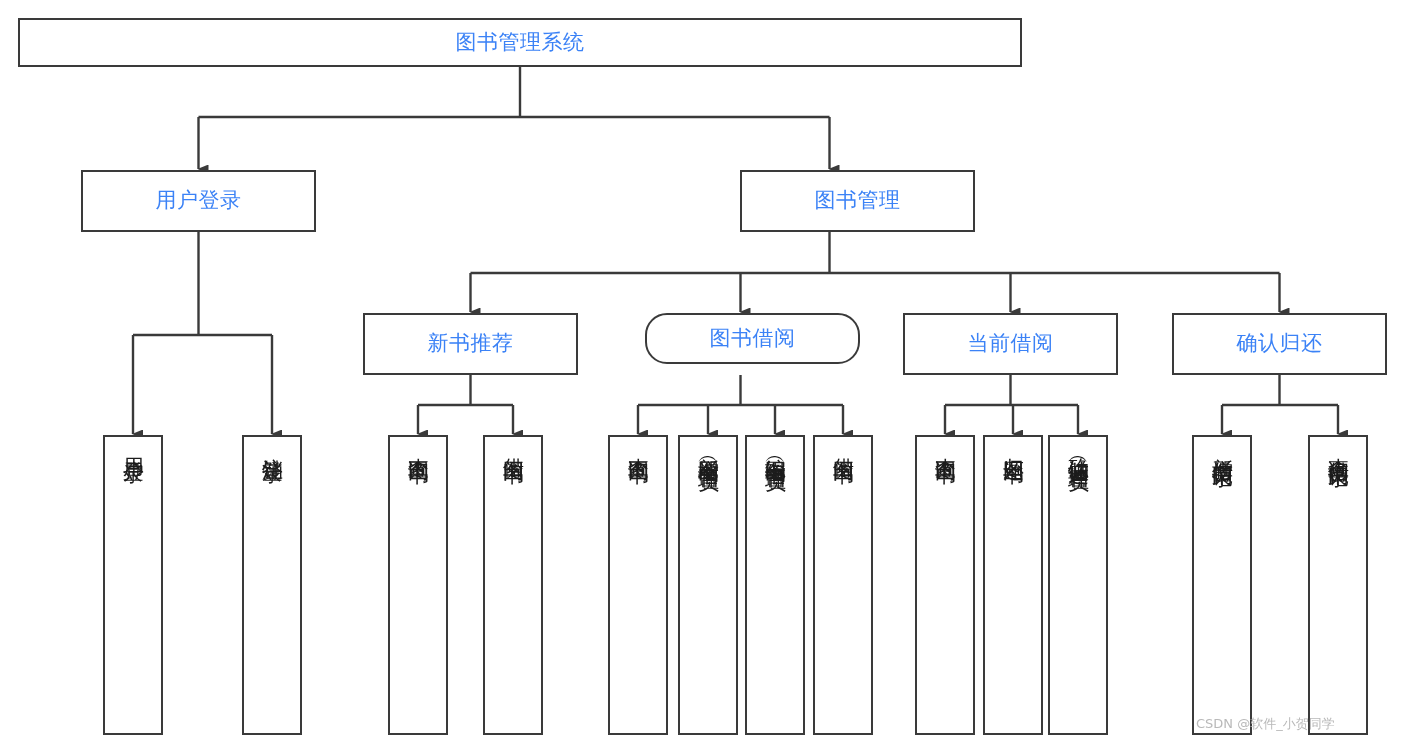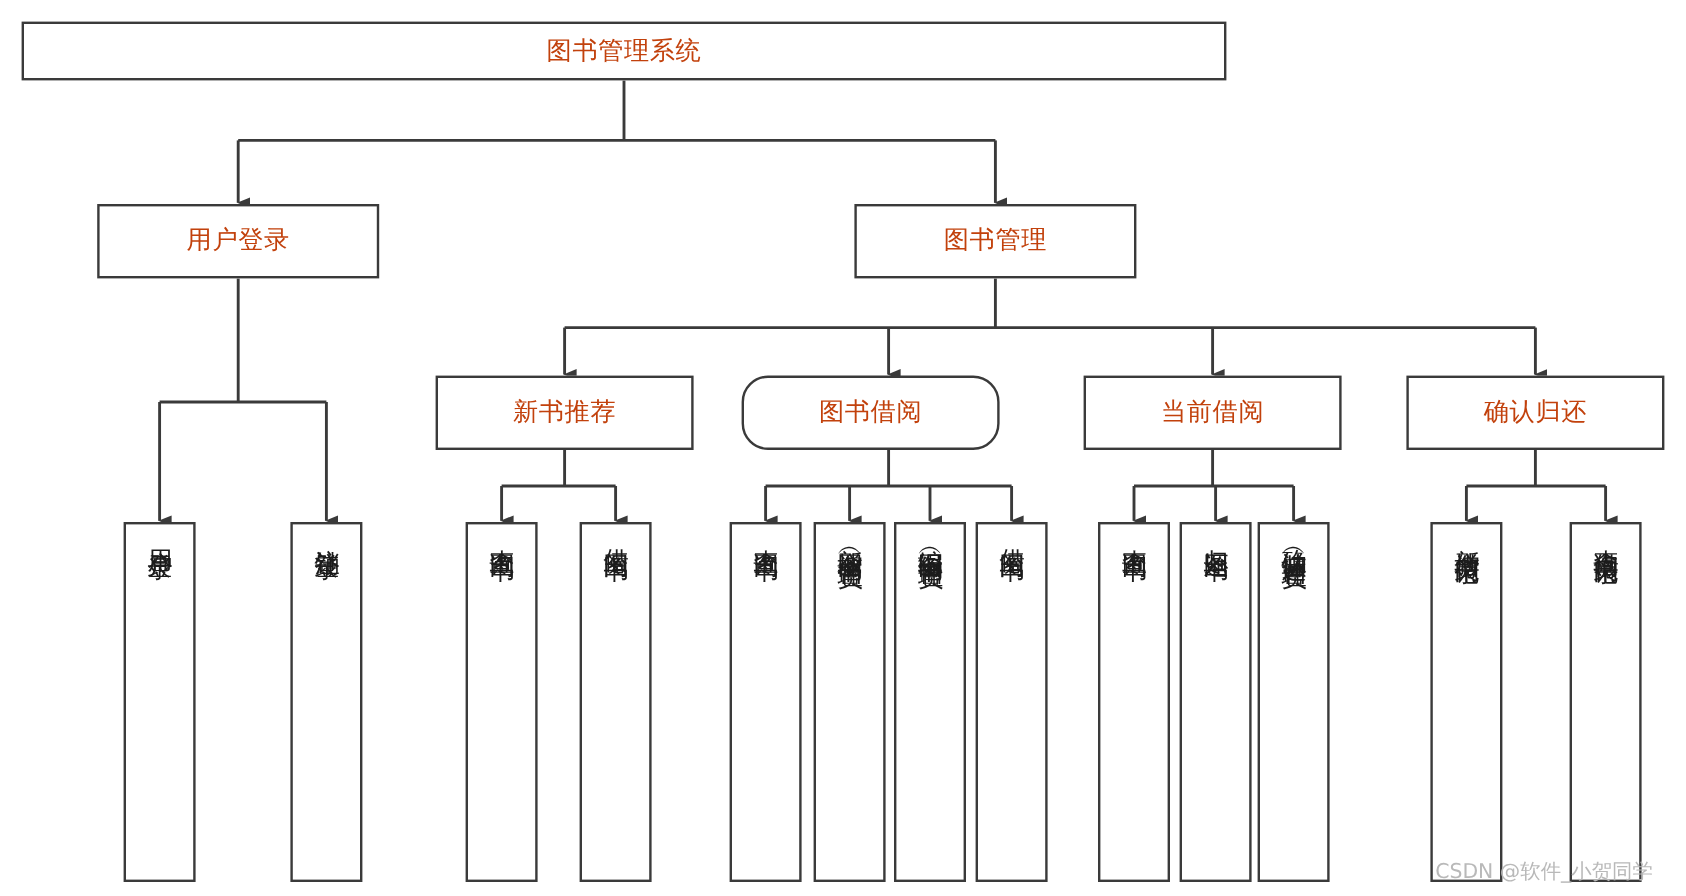--- a/index.html
+++ b/index.html
@@ -32,21 +32,21 @@
     background: #ffffff;
     border: 2px solid #3a3a3a;
     display: flex;
     align-items: center;
     justify-content: center;
     overflow: hidden;
   }
   .node-label-h {
     font-family: "DejaVu Sans", "Liberation Sans", sans-serif;
     font-size: 21px;
-    color: #c2410c;
+    color: #3b82f6;
     line-height: 1.1;
     letter-spacing: 0.5px;
     white-space: nowrap;
   }
   .node-label-v {
     font-family: "DejaVu Sans", "Liberation Sans", sans-serif;
     font-size: 21px;
     color: #1c1c1c;
     writing-mode: vertical-rl;
     text-orientation: upright;
@@ -55,21 +55,21 @@
     white-space: nowrap;
   }
   .leaf-box {
     align-items: flex-start;
     justify-content: center;
     padding-top: 4px;
   }
   .watermark {
     position: absolute;
     font-family: "DejaVu Sans", "Liberation Sans", sans-serif;
-    font-size: 17px;
+    font-size: 13px;
     color: #b9b9b9;
     white-space: nowrap;
     pointer-events: none;
   }
 </style>
 </head>
 <body>
 
 <div id="diagram-root">
 
@@ -122,33 +122,33 @@
       </div>
       <div class="node-box" style="left: 81px; top: 170px; width: 235px; height: 62px;">
         <span class="node-label-h">用户登录</span>
       </div>
       <div class="node-box leaf-box" style="left: 103px; top: 435px; width: 60px; height: 300px;">
         <span class="node-label-v">用户登录</span>
       </div>
       <div class="node-box leaf-box" style="left: 242px; top: 435px; width: 60px; height: 300px;">
         <span class="node-label-v">注销登录</span>
       </div>
-      <div class="node-box" style="left: 712px; top: 170px; width: 235px; height: 62px;">
+      <div class="node-box" style="left: 740px; top: 170px; width: 235px; height: 62px;">
         <span class="node-label-h">图书管理</span>
       </div>
       <div class="node-box" style="left: 363px; top: 313px; width: 215px; height: 62px;">
         <span class="node-label-h">新书推荐</span>
       </div>
       <div class="node-box leaf-box" style="left: 388px; top: 435px; width: 60px; height: 300px;">
         <span class="node-label-v">查询图书</span>
       </div>
       <div class="node-box leaf-box" style="left: 483px; top: 435px; width: 60px; height: 300px;">
         <span class="node-label-v">借阅图书</span>
       </div>
-      <div class="node-box" style="left: 618px; top: 313px; width: 215px; height: 62px; border-radius: 22px;">
+      <div class="node-box" style="left: 645px; top: 313px; width: 215px; height: 51px; border-radius: 22px;">
         <span class="node-label-h">图书借阅</span>
       </div>
       <div class="node-box leaf-box" style="left: 608px; top: 435px; width: 60px; height: 300px;">
         <span class="node-label-v">查询图书</span>
       </div>
       <div class="node-box leaf-box" style="left: 678px; top: 435px; width: 60px; height: 300px;">
         <span class="node-label-v">新增图书（管理员）</span>
       </div>
       <div class="node-box leaf-box" style="left: 745px; top: 435px; width: 60px; height: 300px;">
         <span class="node-label-v">编辑图书（管理员）</span>

